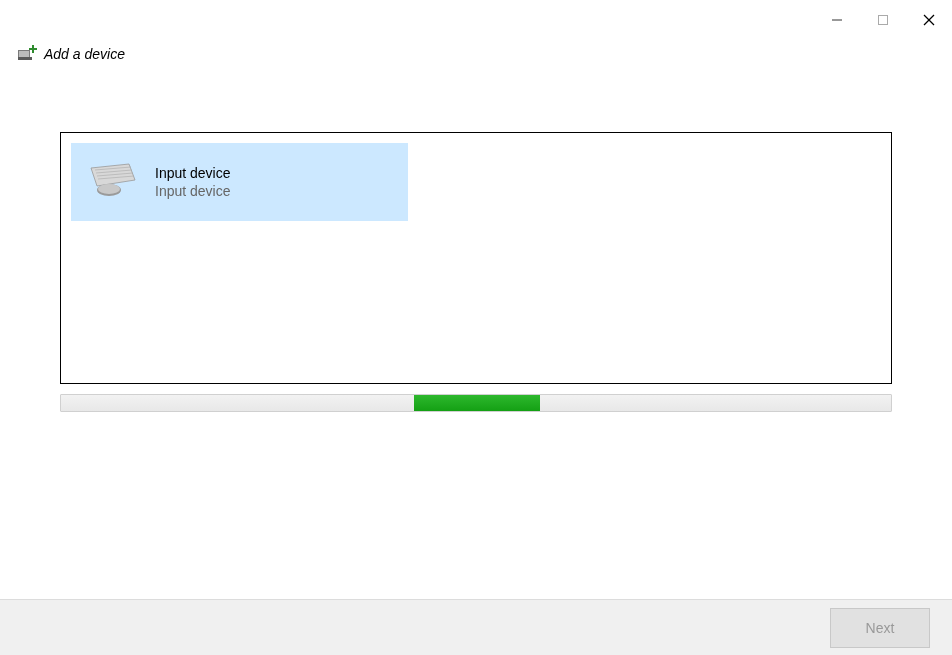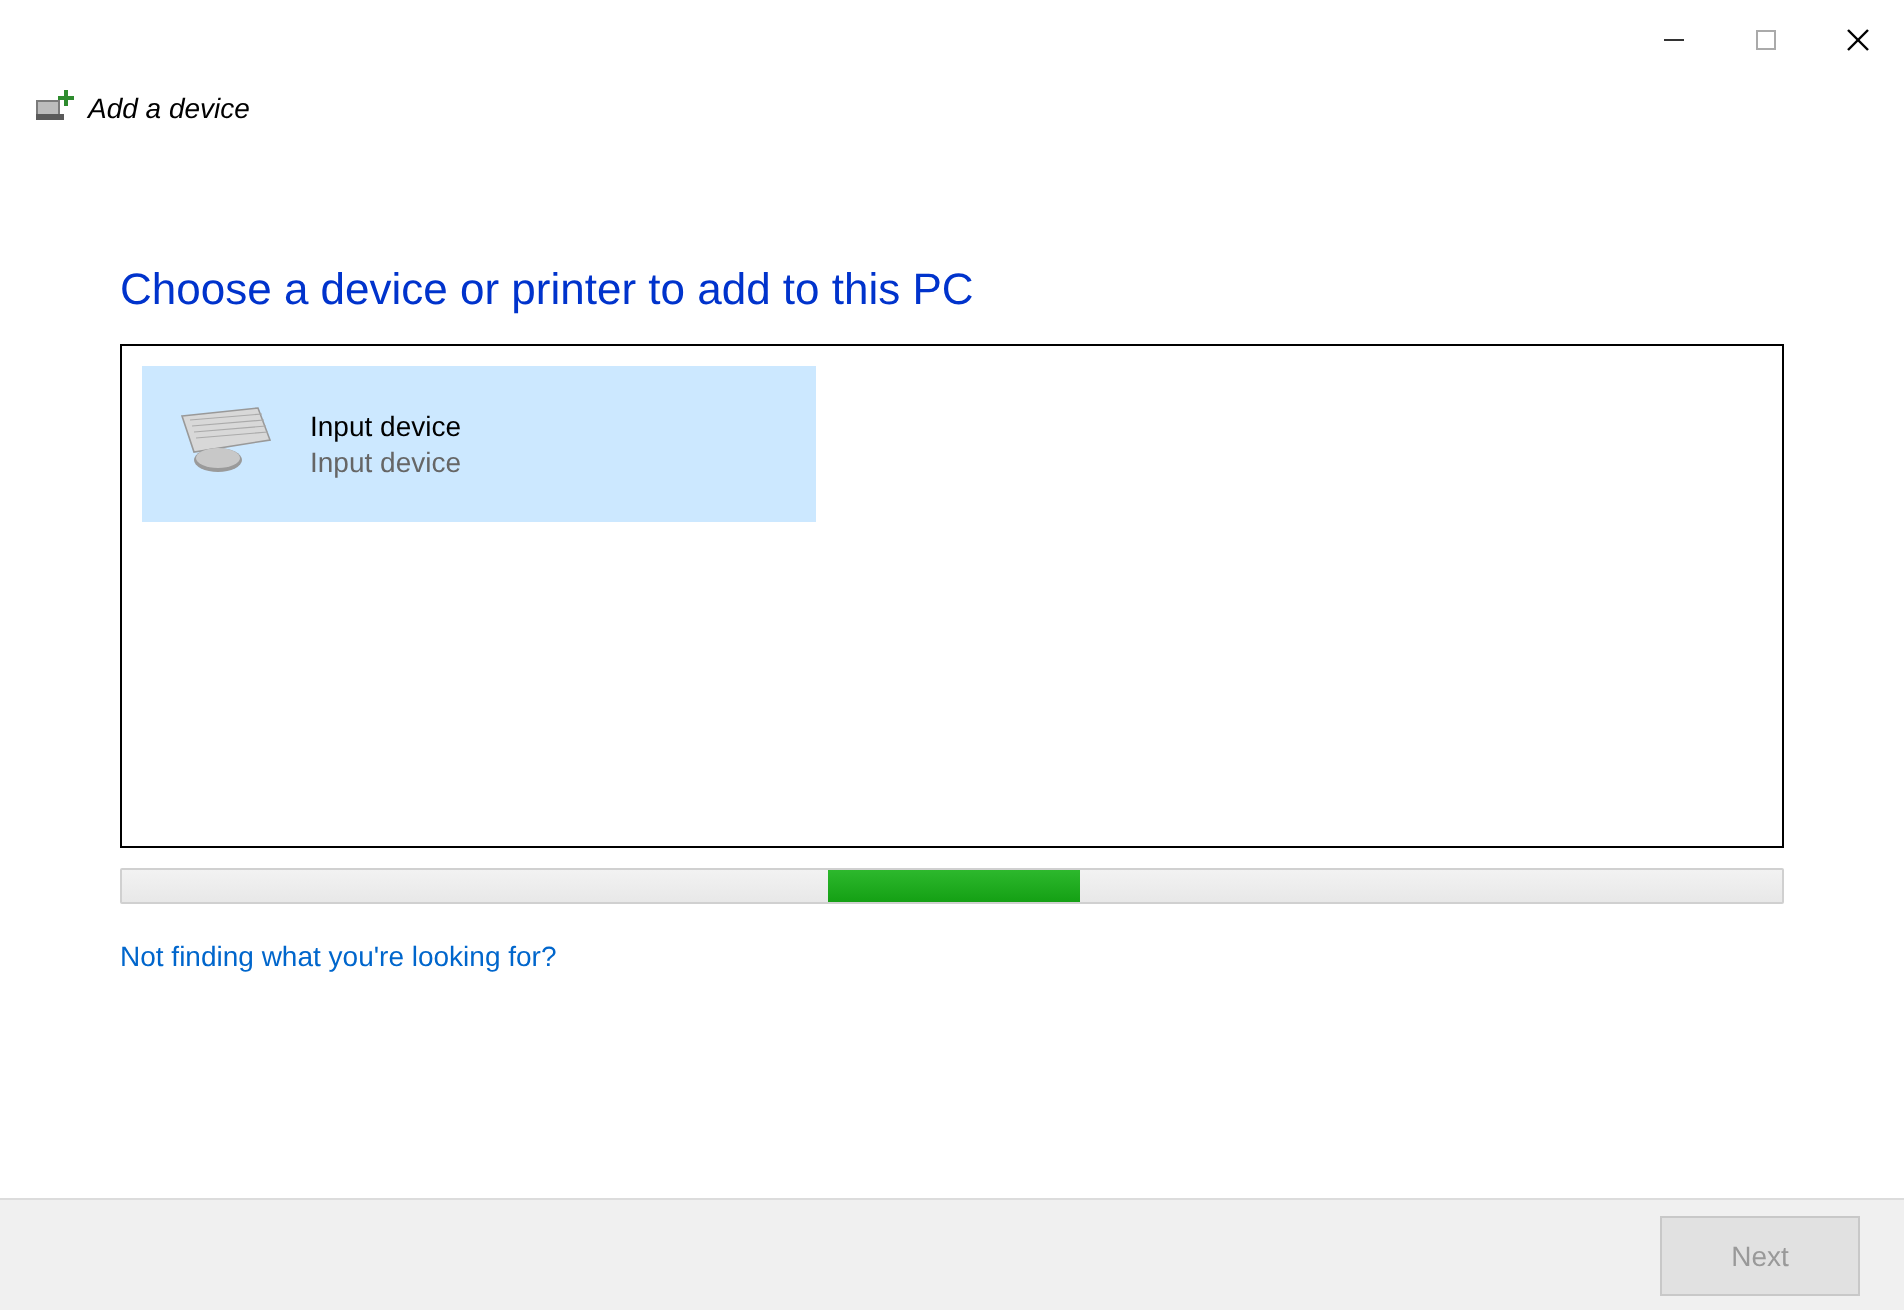--- a/index.html
+++ b/index.html
@@ -178,21 +178,20 @@
       <rect x="2" y="13" width="14" height="3" fill="#5a5a5a"></rect>
       <rect x="13" y="1" width="8" height="8" fill="none"></rect>
       <rect x="16" y="1" width="2" height="8" fill="#2e8b2e"></rect>
       <rect x="13" y="4" width="8" height="2" fill="#2e8b2e"></rect>
     </svg>
   </div>
   <div class="header-title">Add a device</div>
 </div>
 
 <div class="content">
-  <h1 class="main-heading">Choose a device or printer to add to this PC</h1>
 
   <div class="device-list">
     <div class="device-item">
       <div class="device-icon">
         <svg width="54" height="40" viewBox="0 0 54 40">
           <polygon points="6,6 44,2 50,18 12,24" fill="#d8d8d8" stroke="#999" stroke-width="0.8"></polygon>
           <line x1="10" y1="8" x2="46" y2="5" stroke="#aaa" stroke-width="0.6"></line>
           <line x1="11" y1="11" x2="47" y2="8" stroke="#aaa" stroke-width="0.6"></line>
           <line x1="12" y1="14" x2="48" y2="11" stroke="#aaa" stroke-width="0.6"></line>
           <line x1="13" y1="17" x2="49" y2="14" stroke="#aaa" stroke-width="0.6"></line>
@@ -204,18 +203,17 @@
         <div class="device-name">Input device</div>
         <div class="device-type">Input device</div>
       </div>
     </div>
   </div>
 
   <div class="progress-track">
     <div class="progress-fill"></div>
   </div>
 
-  <a class="help-link">Not finding what you're looking for?</a>
 </div>
 
 <div class="footer">
   <button class="btn disabled" disabled="">Next</button>
 </div>
 
 </body></html>

